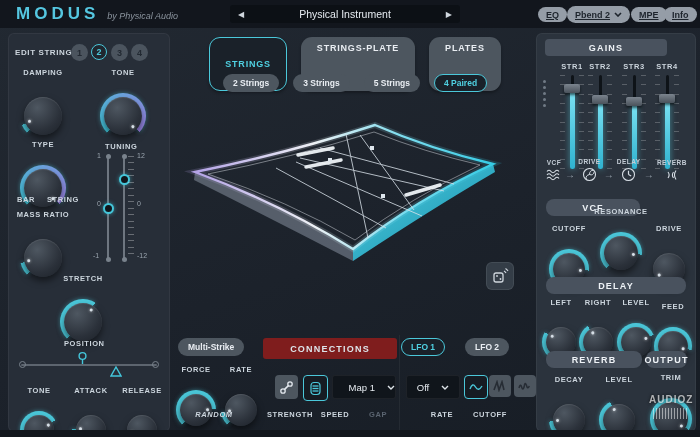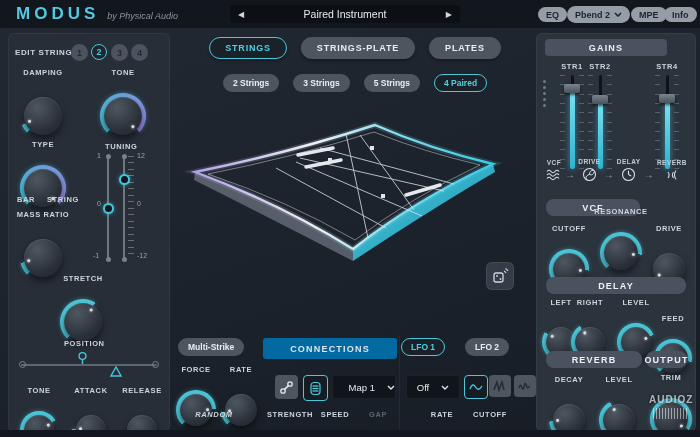--- a/index.html
+++ b/index.html
@@ -12,21 +12,21 @@
   
   .topbar{position:absolute;left:0;top:0;width:700px;height:28px;background:#12161d;
           display:flex;align-items:center;}
   .logo{color:#55c7e1;font-size:17px;font-weight:600;letter-spacing:4px;margin-left:16px;}
   .byline{color:#8a939d;font-size:9px;font-style:italic;margin-left:8px;margin-top:3px;text-align:center;}
   .presetbar{position:absolute;left:230px;top:5px;width:230px;height:18px;background:#0c1015;
              border-radius:3px;display:flex;align-items:center;justify-content:space-between;
              color:#e6ebf1;font-size:10.5px;}
   .presetbar .arr{color:#cfd6dd;font-size:8px;padding:0 8px;cursor:default;}
   .pill{background:#959da7;color:#1d242c;border-radius:9px;font-size:9px;font-weight:bold;
-        display:flex;align-items:center;justify-content:center;height:15px;padding:0 8px;}
+        display:flex;align-items:center;justify-content:center;height:15px;padding:0 8px;text-decoration:underline;}
   .chev{width:8px;height:5px;margin-left:4px;}
 
   
   .panel{position:absolute;background:#272e38;border:1px solid rgba(255,255,255,0.05);
          border-radius:6px;}
   #leftPanel{left:8px;top:33px;width:160px;height:397px;}
   #rightPanel{left:536px;top:33px;width:158px;height:397px;background:#2b333d;}
   .footerstrip{position:absolute;left:0;top:430px;width:700px;height:7px;background:#12171d;}
 
   
@@ -54,31 +54,31 @@
   .dis .slab{color:#5a6470;}
 
   
   .numbtn{width:17px;height:17px;border-radius:50%;background:#4b545e;color:#222932;
           font-size:9px;font-weight:bold;display:flex;align-items:center;justify-content:center;}
   .numbtn.sel{background:#20272f;border:1.5px solid #4bc8da;color:#4bc8da;width:14px;height:14px;}
 
   
   .tabpill{background:#4d565f;color:#e9edf2;border-radius:11px;font-size:9px;font-weight:bold;
            letter-spacing:0.8px;padding:6px 16px;box-shadow:0 2px 3px rgba(0,0,0,.3);}
-  .tabpill.sel{background:#1a2129;border:1px solid #4bc8da;color:#4fd0e1;padding:5px 15px;}
+  .tabpill.sel{background:#1a2129;border:1px solid #4bc8da;color:#4fd0e1;padding:21px 15px;}
   .sizepill{background:#4d565f;color:#e9edf2;border-radius:10px;font-size:8.5px;font-weight:bold;
             padding:4px 10px;}
   .sizepill.sel{background:#1a2129;border:1px solid #4bc8da;color:#4fd0e1;padding:3px 9px;}
 
   
   .hdr{background:#49525e;color:#eef2f6;font-size:9px;font-weight:bold;letter-spacing:1.2px;
        display:flex;align-items:center;justify-content:center;border-radius:8px;
        position:absolute;height:17px;}
   .hdr.sq{border-radius:4px;}
-  .connbar{background:#0369a1;color:#dde4ea;font-size:9px;font-weight:bold;letter-spacing:1.2px;
+  .connbar{background:#7f1d1d;color:#dde4ea;font-size:9px;font-weight:bold;letter-spacing:1.2px;
            display:flex;align-items:center;justify-content:center;border-radius:3px;}
 
   
   .dd{background:#10151b;color:#e7ecf1;border-radius:3px;font-size:9.5px;
       display:flex;align-items:center;justify-content:center;gap:8px;
       border:1px solid rgba(255,255,255,.06);}
 
   
   .icbtn{background:#4d565f;border-radius:4px;display:flex;align-items:center;justify-content:center;}
   .icbtn.sel{background:#161c23;border:1px solid #4bc8da;}
@@ -129,21 +129,21 @@
       background:repeating-linear-gradient(to right,#fff 0 1px,transparent 1px 3px);}
 </style>
 </head>
 <body>
 
 <div class="topbar">
   <span class="logo">MODUS</span>
   <span class="byline">by Physical Audio</span>
   <div class="presetbar">
     <span class="arr">◀</span>
-    <span>Paired Instrument</span>
+    <span>Physical Instrument</span>
     <span class="arr">▶</span>
   </div>
   <div class="pill abs" style="left:538px;top:7px;">
     <span>EQ</span>
   </div>
   <div class="pill abs" style="left:567px;top:6px;height:17px;">
     <span>Pbend 2</span>
     <svg class="chev" viewBox="0 0 8 5">
         <polyline points="1,1 4,4 7,1" fill="none" stroke="#1d242c" stroke-width="1.6"></polyline>
       </svg>
@@ -494,20 +494,30 @@
   <div class="gch" style="left:48px;top:28px;">
     <span class="slab">STR2</span>
     <div class="gsl" style="--p: 27;">
       <i class="ticksL"></i>
         <i class="ticksR"></i>
         <i class="gtrack"></i>
         <i class="gfill"></i>
         <i class="gthumb"></i>
     </div>
   </div>
+  <div class="gch" style="left:82px;top:28px;">
+    <span class="slab">STR3</span>
+    <div class="gsl" style="--p: 29;">
+      <i class="ticksL"></i>
+        <i class="ticksR"></i>
+        <i class="gtrack"></i>
+        <i class="gfill"></i>
+        <i class="gthumb"></i>
+    </div>
+  </div>
   <div class="gch" style="left:115px;top:28px;">
     <span class="slab">STR4</span>
     <div class="gsl" style="--p: 26;">
       <i class="ticksL"></i>
         <i class="ticksR"></i>
         <i class="gtrack"></i>
         <i class="gfill"></i>
         <i class="gthumb"></i>
     </div>
   </div>
@@ -584,39 +594,39 @@
     </div>
   <div class="kw" style="left:7px;top:264px;width:34px;">
     <span class="slab">LEFT</span>
     <div class="knob k30" style="--v: 28;">
       <div class="karc"></div>
         <div class="kbody">
           <div class="kdot"></div>
         </div>
       </div>
   </div>
-  <div class="kw" style="left:35px;top:264px;width:36px;">
+  <div class="kw" style="left:43px;top:264px;width:36px;">
     <span class="slab">RIGHT</span>
     <div class="knob k30" style="--v: 38;">
       <div class="karc"></div>
         <div class="kbody">
           <div class="kdot"></div>
         </div>
       </div>
   </div>
   <div class="kw" style="left:81px;top:264px;width:36px;">
     <span class="slab">LEVEL</span>
     <div class="knob k30" style="--v: 75;">
       <div class="karc"></div>
         <div class="kbody">
           <div class="kdot"></div>
         </div>
       </div>
   </div>
-  <div class="kw" style="left:119px;top:280px;width:34px;">
+  <div class="kw" style="left:119px;top:268px;width:34px;">
     <span class="slab">FEED</span>
     <div class="knob k30" style="--v: 88;">
       <div class="karc"></div>
         <div class="kbody">
           <div class="kdot"></div>
         </div>
       </div>
   </div>
 
   <div class="hdr" style="left:9px;top:317px;width:96px;">

